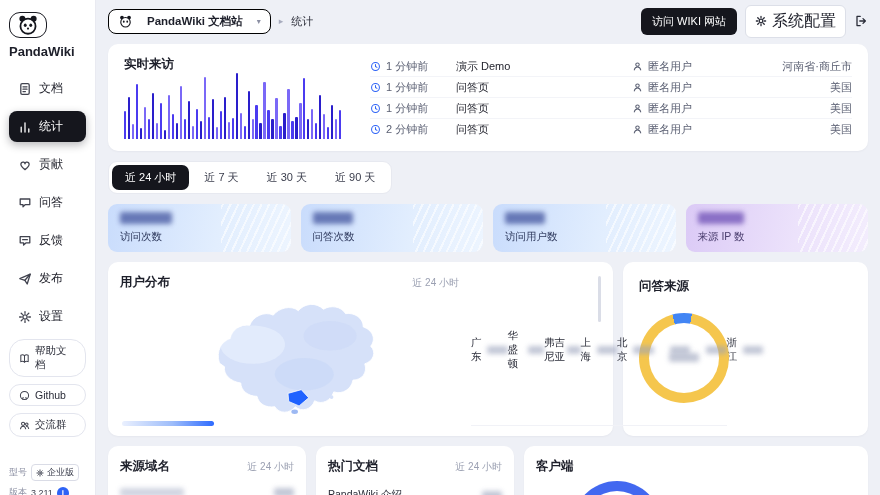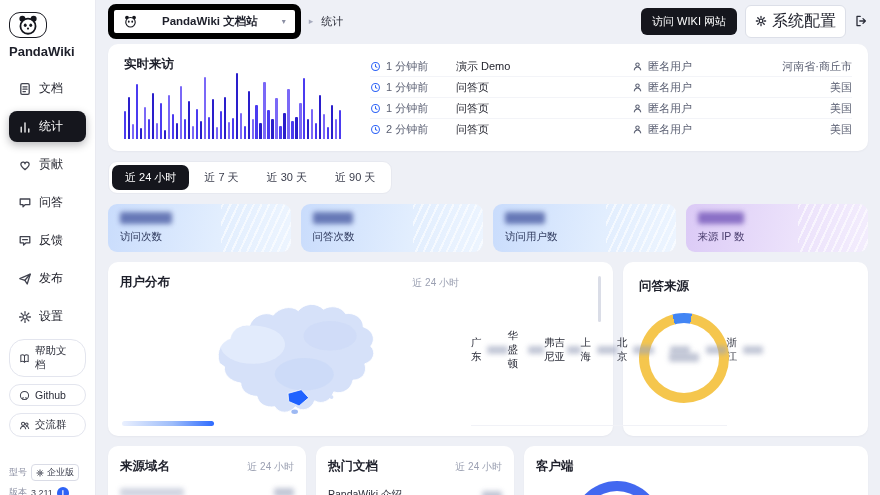--- a/index.html
+++ b/index.html
@@ -21,21 +21,21 @@
   .meta{margin-top:15px;font-size:9px;color:#8b8fa3}
   .meta-row{display:flex;align-items:center;gap:4px;margin-top:5px}
   .ent-pill{border:1px solid #dadce6;border-radius:4px;padding:1px 4px;display:inline-flex;align-items:center;gap:3px;color:#3c3f4e;font-size:9px}
   .ent-ic{display:flex;color:#3c3f4e}
   .ver-val{color:#3c3f4e}
   .info-dot{width:12px;height:12px;border-radius:50%;background:#2e63f6;color:#fff;font-size:8px;display:inline-flex;align-items:center;justify-content:center;font-weight:700}
 
   
   .right{flex:1;display:flex;flex-direction:column;min-width:0}
   .topbar{height:36px;display:flex;align-items:center;padding:6px 12px 0;gap:8px}
-  .site-pill{display:flex;align-items:center;gap:24px;background:#fff;border:6px solid #000000;border-radius:8px;padding:4px 9px;font-size:11.5px;font-weight:600}
+  .site-pill{display:flex;align-items:center;gap:14px;background:#fff;border:1px solid #000000;border-radius:8px;padding:4px 9px;font-size:11.5px;font-weight:600}
   .caret{font-size:8px;color:#8b8fa3}
   .bc-sep{color:#a7abbd;font-size:9px}
   .bc-current{font-size:11px;color:#2a2c38}
   .topbar-right{margin-left:auto;display:flex;align-items:center;gap:8px}
   button{border:none;font-family:inherit}
   .visit-btn{background:#15161d;color:#fff;font-size:11px;padding:6px 11px;border-radius:6px;font-weight:500}
   .config-btn{background:#fff;border:1px solid #dcdfe8;font-size:16px;padding:5px 9px;border-radius:6px;display:flex;align-items:center;gap:5px;color:#1d1f2a;font-weight:500}
   .cfg-ic,.logout-icon{display:flex;color:#2a2c38}
 
   main{flex:1;display:flex;flex-direction:column;gap:10px;padding:8px 12px 0;min-height:0}

